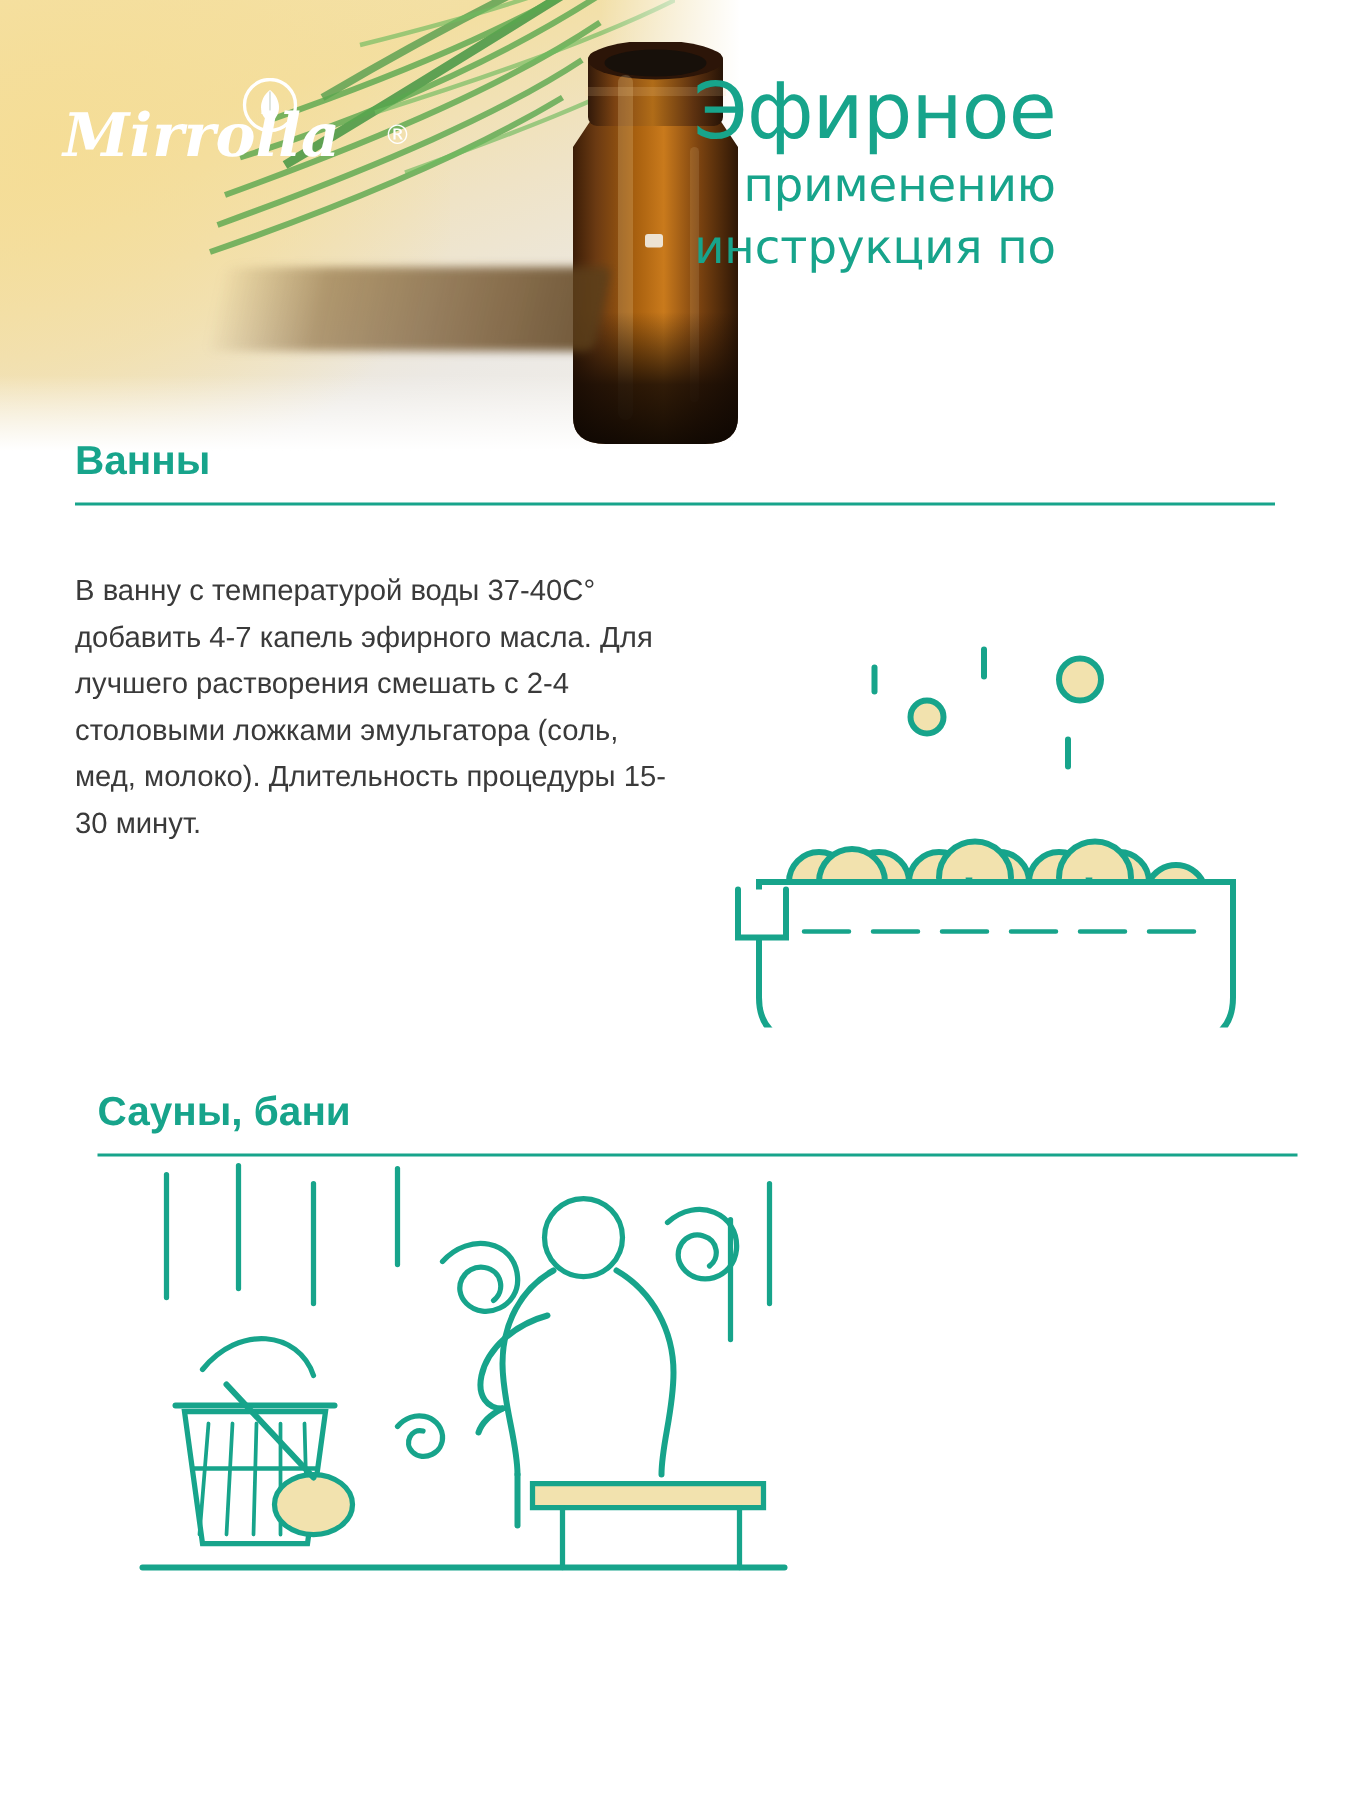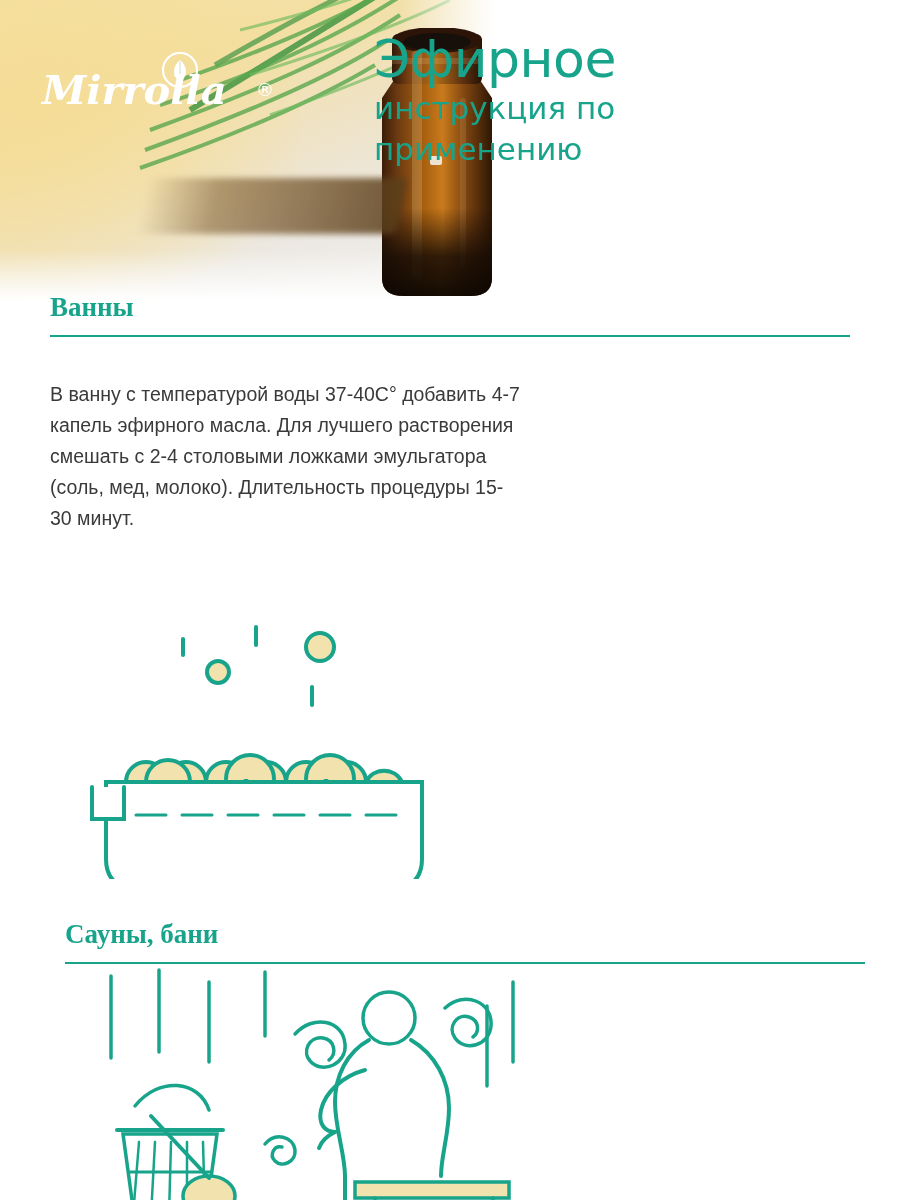--- a/index.html
+++ b/index.html
@@ -88,22 +88,23 @@
     background: linear-gradient(90deg, rgba(120,86,40,0.0) 0%, rgba(122,88,42,0.55) 28%, rgba(104,72,32,0.75) 72%, rgba(90,62,26,0.85) 100%);
     transform: skewX(-12deg);
     filter: blur(3px);
     border-radius: 6px;
   }
 
   
   .title-block {
     position: absolute;
     right: 48px;
-    top: 32px;
+    top: 48px;
     width: 330px;
+    text-align: right;
     color: #159c84;
   }
   .title-main {
     font-family: "DejaVu Sans", sans-serif;
     font-size: 52px;
     line-height: 54px;
     font-weight: normal;
     color: #17a48b;
     letter-spacing: -0.5px;
   }
@@ -114,35 +115,35 @@
     color: #17a48b;
     margin-top: 4px;
   }
 
   
   .section {
     position: relative;
     padding: 0 50px;
   }
   .section-title {
-    font-family: Liberation Serif, serif;
+    font-family: Liberation Sans, sans-serif;
     font-size: 27px;
     font-weight: bold;
     color: #17a48b;
     margin: 0 0 12px 0;
   }
   .rule {
     height: 2px;
     background: #17a48b;
     width: 800px;
     margin: 0 0 22px 0;
   }
   .section-body {
     display: flex;
-    flex-direction: column;
+    flex-direction: row;
     align-items: flex-start;
   }
   .section-text {
     font-family: "Liberation Sans", sans-serif;
     font-size: 19.5px;
     line-height: 31px;
     color: #3a3a3a;
   }
   .baths .section-text { width: 470px; }
   .sauna .section-text { width: 350px; }
@@ -235,22 +236,22 @@
         <path d="M146 8 C 138 14, 138 26, 146 29 C 154 26, 154 14, 146 8 Z" fill="#ffffff"></path>
         <path d="M146 9 L146 29" stroke="#cfd8cf" stroke-width="0.9"></path>
       </g>
       <text x="8" y="52" font-family="DejaVu Serif, serif" font-style="italic" font-weight="bold" font-size="40" fill="#ffffff">Mirrolla</text>
       <text x="222" y="44" font-family="DejaVu Sans, sans-serif" font-size="18" fill="#ffffff">®</text>
     </svg>
   </div>
 
   <div class="title-block">
     <div class="title-main">Эфирное</div>
+    <div class="title-sub">применению</div>
     <div class="title-sub">инструкция по</div>
-    <div class="title-sub">применению</div>
   </div>
 </div>
 
 <div class="section sec-baths baths">
   <h2 class="section-title">Ванны</h2>
   <div class="rule"></div>
   <div class="section-body">
     <p class="section-text">В ванну с температурой воды 37-40С° добавить 4-7 капель эфирного масла. Для лучшего растворения смешать с 2-4 столовыми ложками эмульгатора (соль, мед, молоко). Длительность процедуры 15-30 минут.</p>
     <div class="art" style="margin-left:20px;margin-top:-14px;">
       <svg width="380" height="340" viewBox="0 0 380 340">

